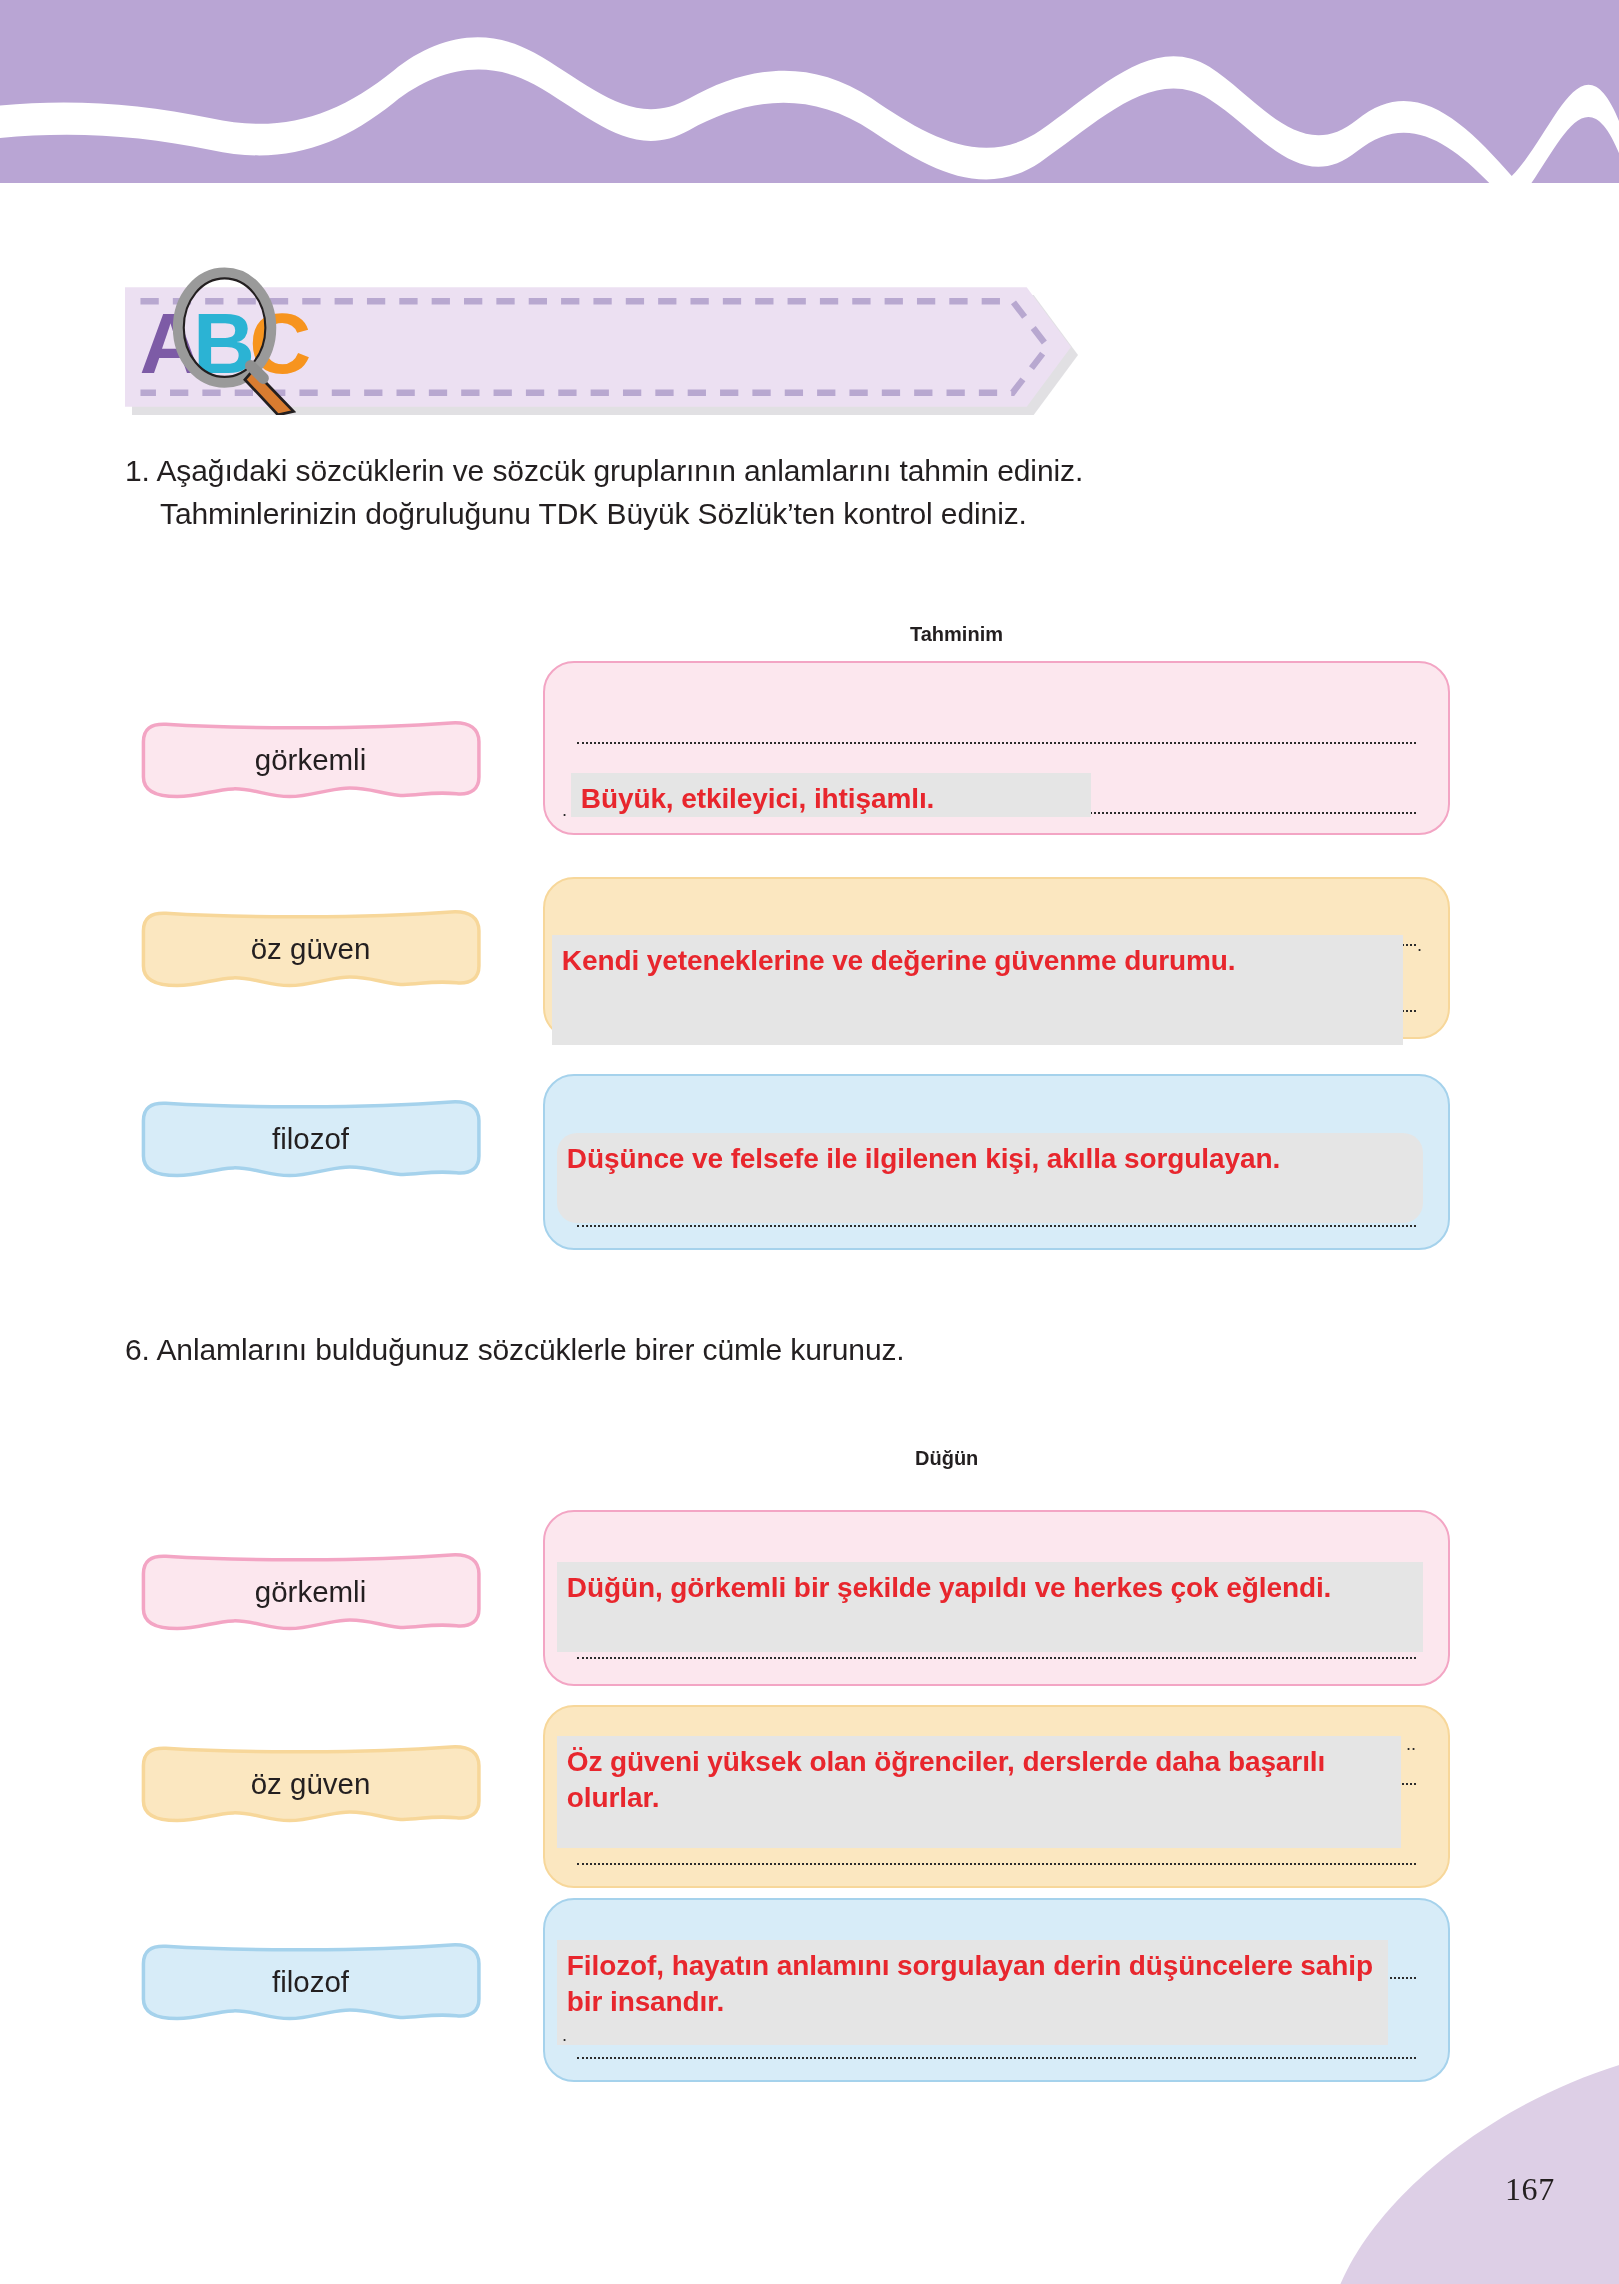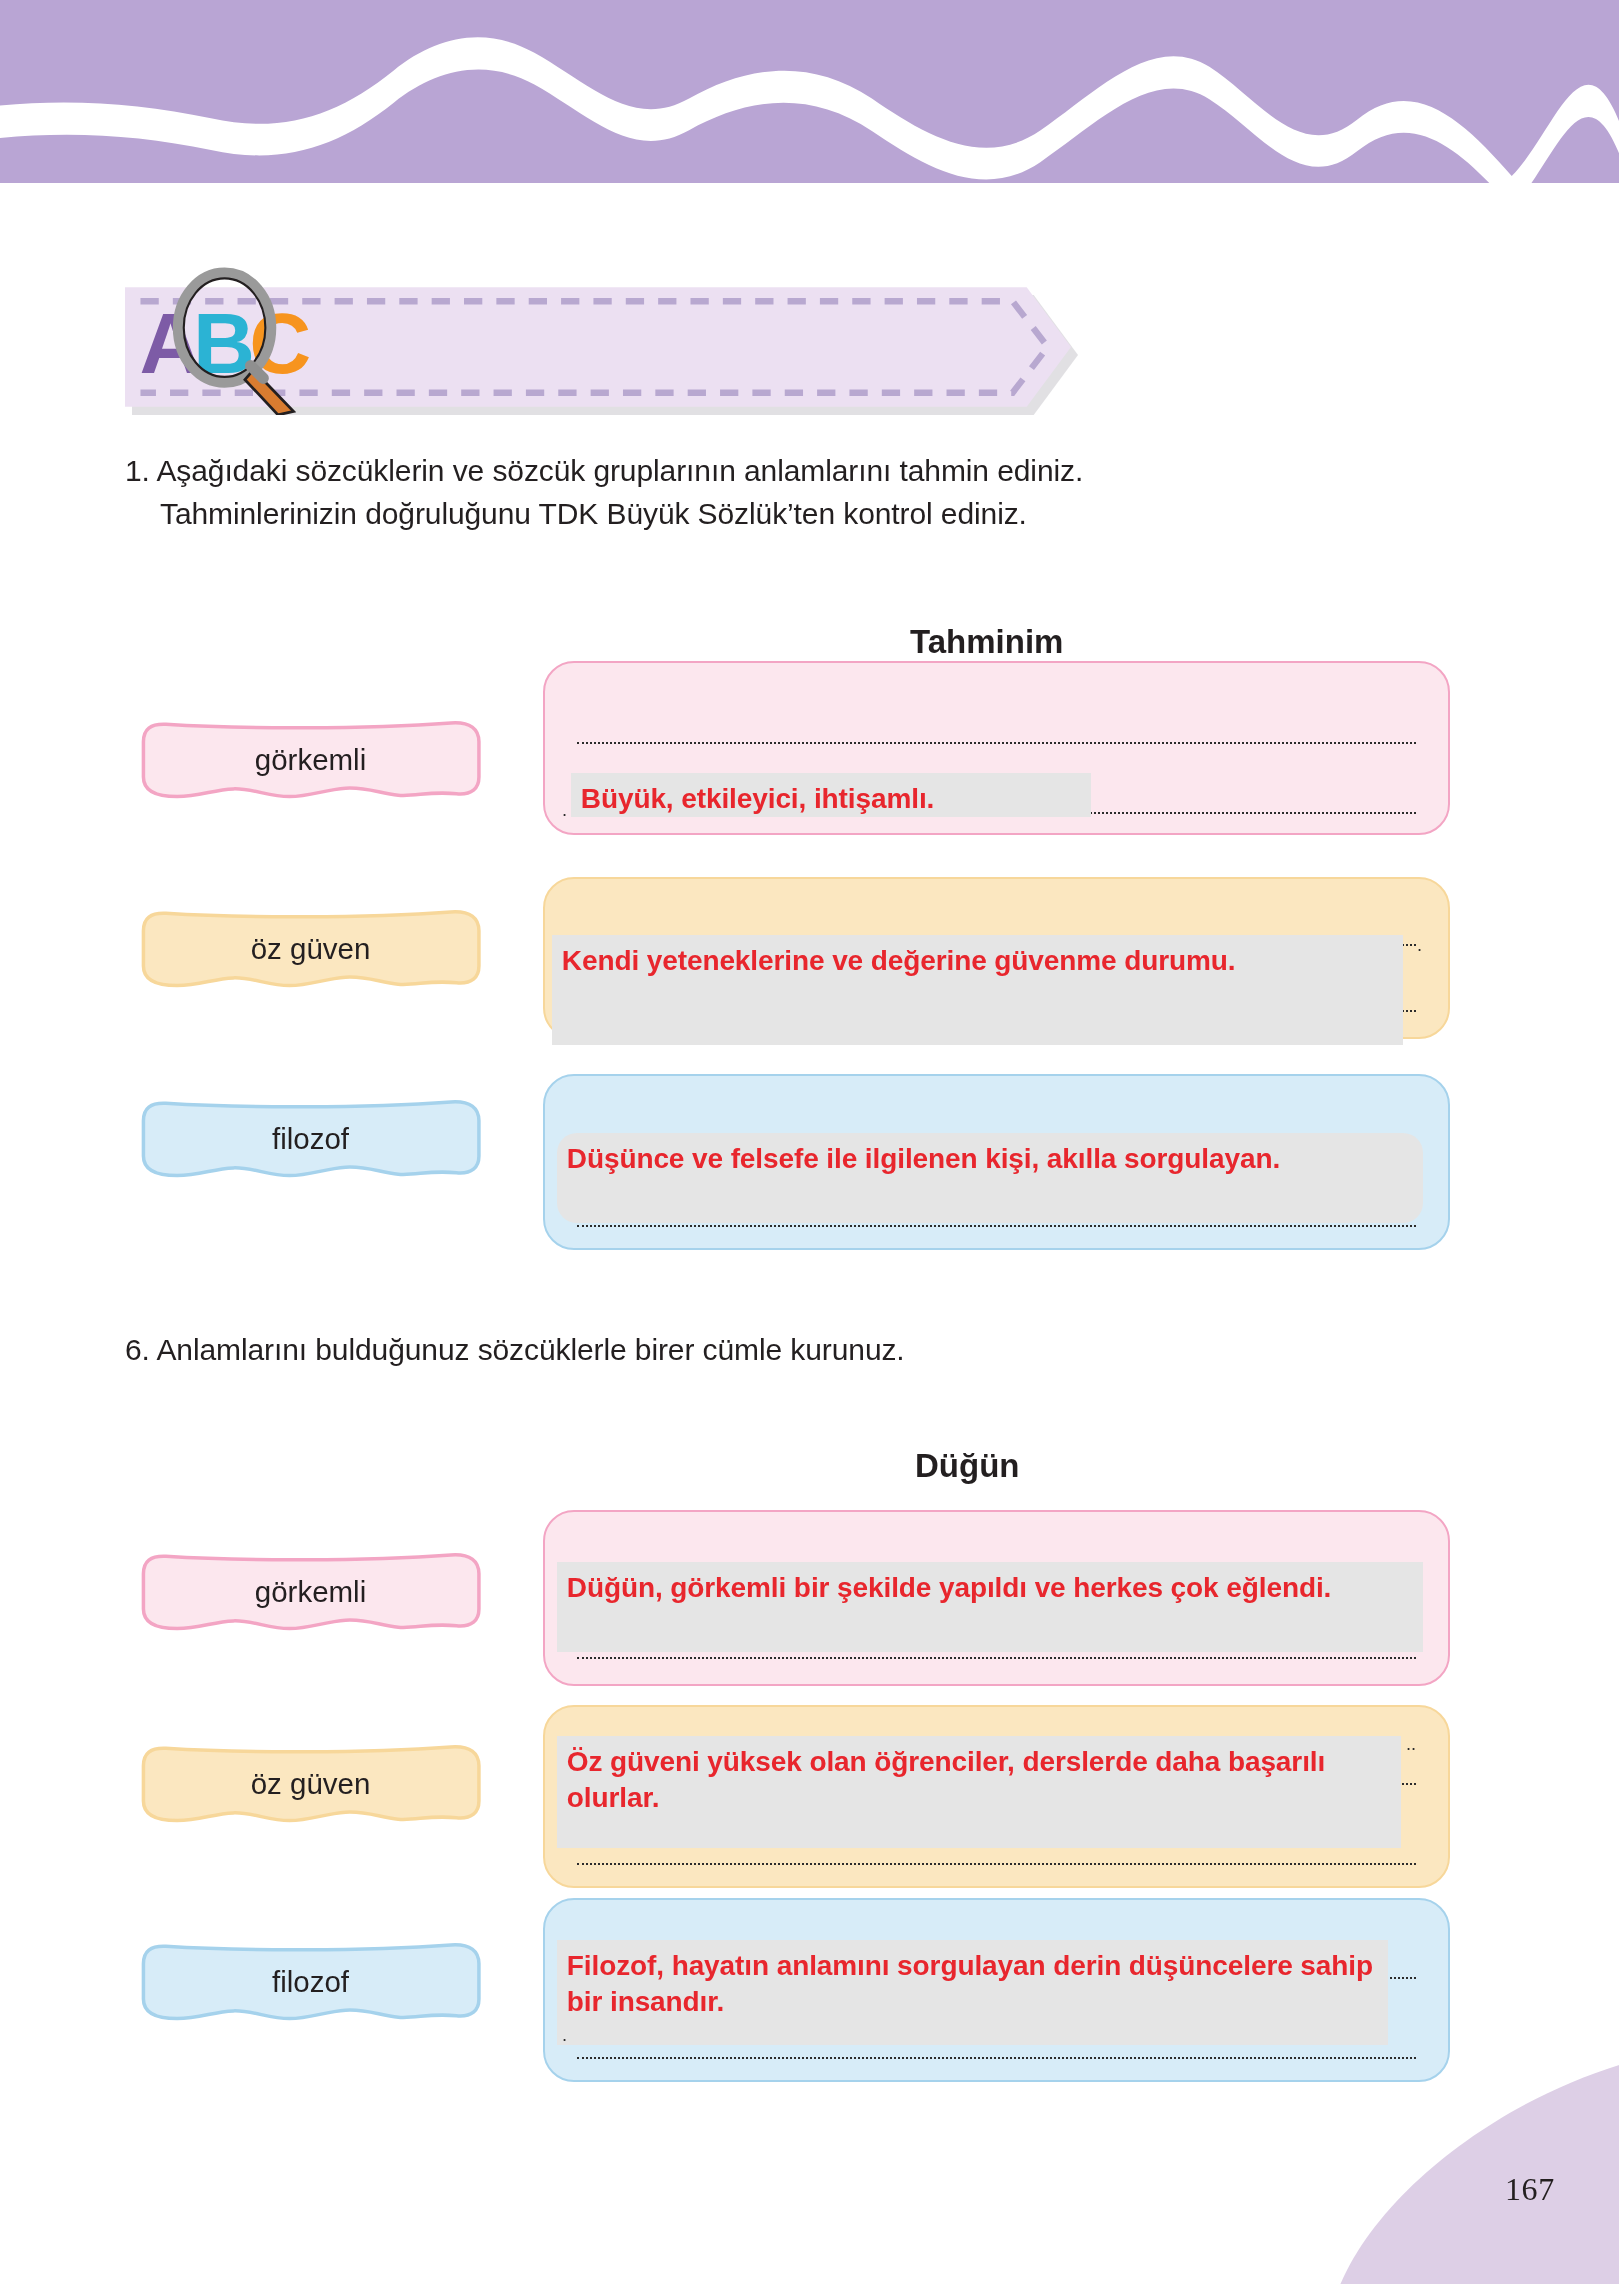--- a/index.html
+++ b/index.html
@@ -88,21 +88,21 @@
     color: #231f20;
     letter-spacing: -0.1px;
   }
   .q1 { left: 125px; top: 450px; width: 1378px; }
   .q1 .ln2 { display: block; padding-left: 35px; }
   .q2 { left: 125px; top: 1329px; width: 1378px; }
 
   
   .col-head {
     position: absolute;
-    font-size: 33px;
+    font-size: 20px;
     font-weight: bold;
     color: #231f20;
   }
 
   
   .chip {
     position: absolute;
     width: 351px;
     height: 83px;
   }

